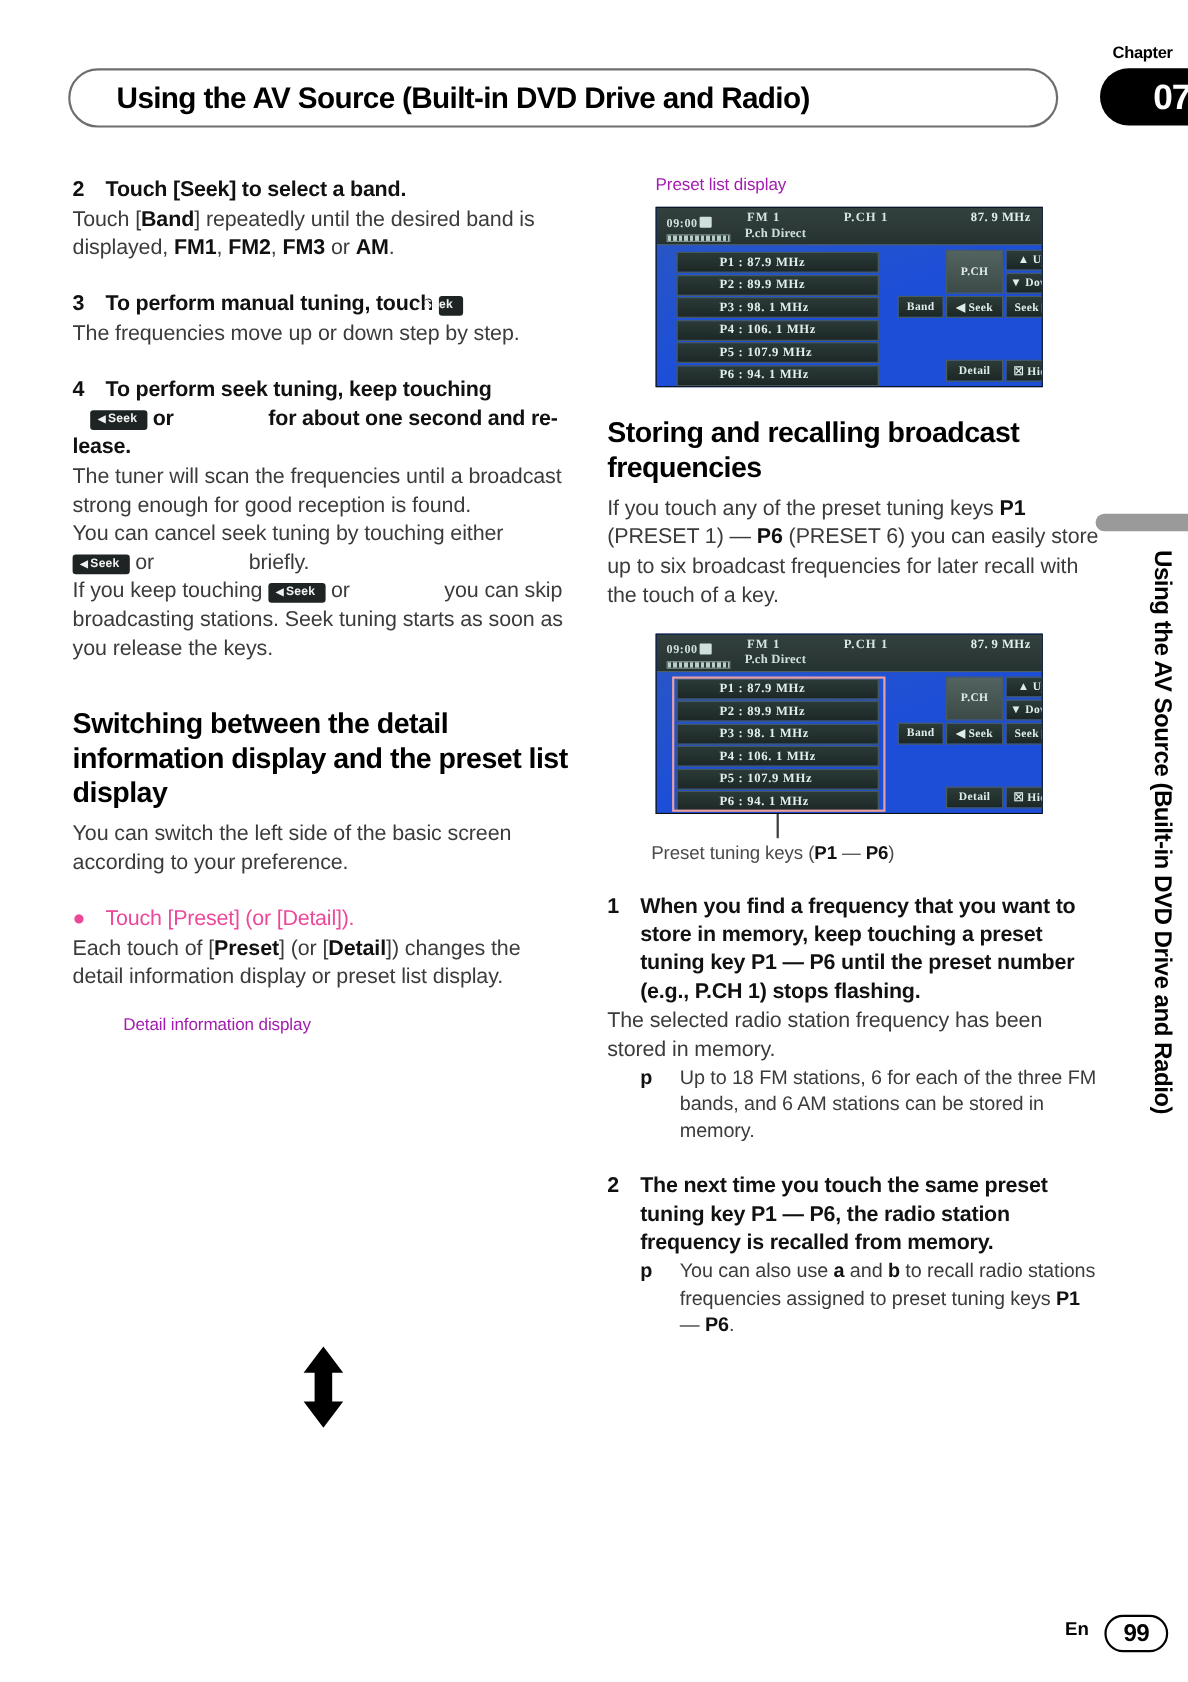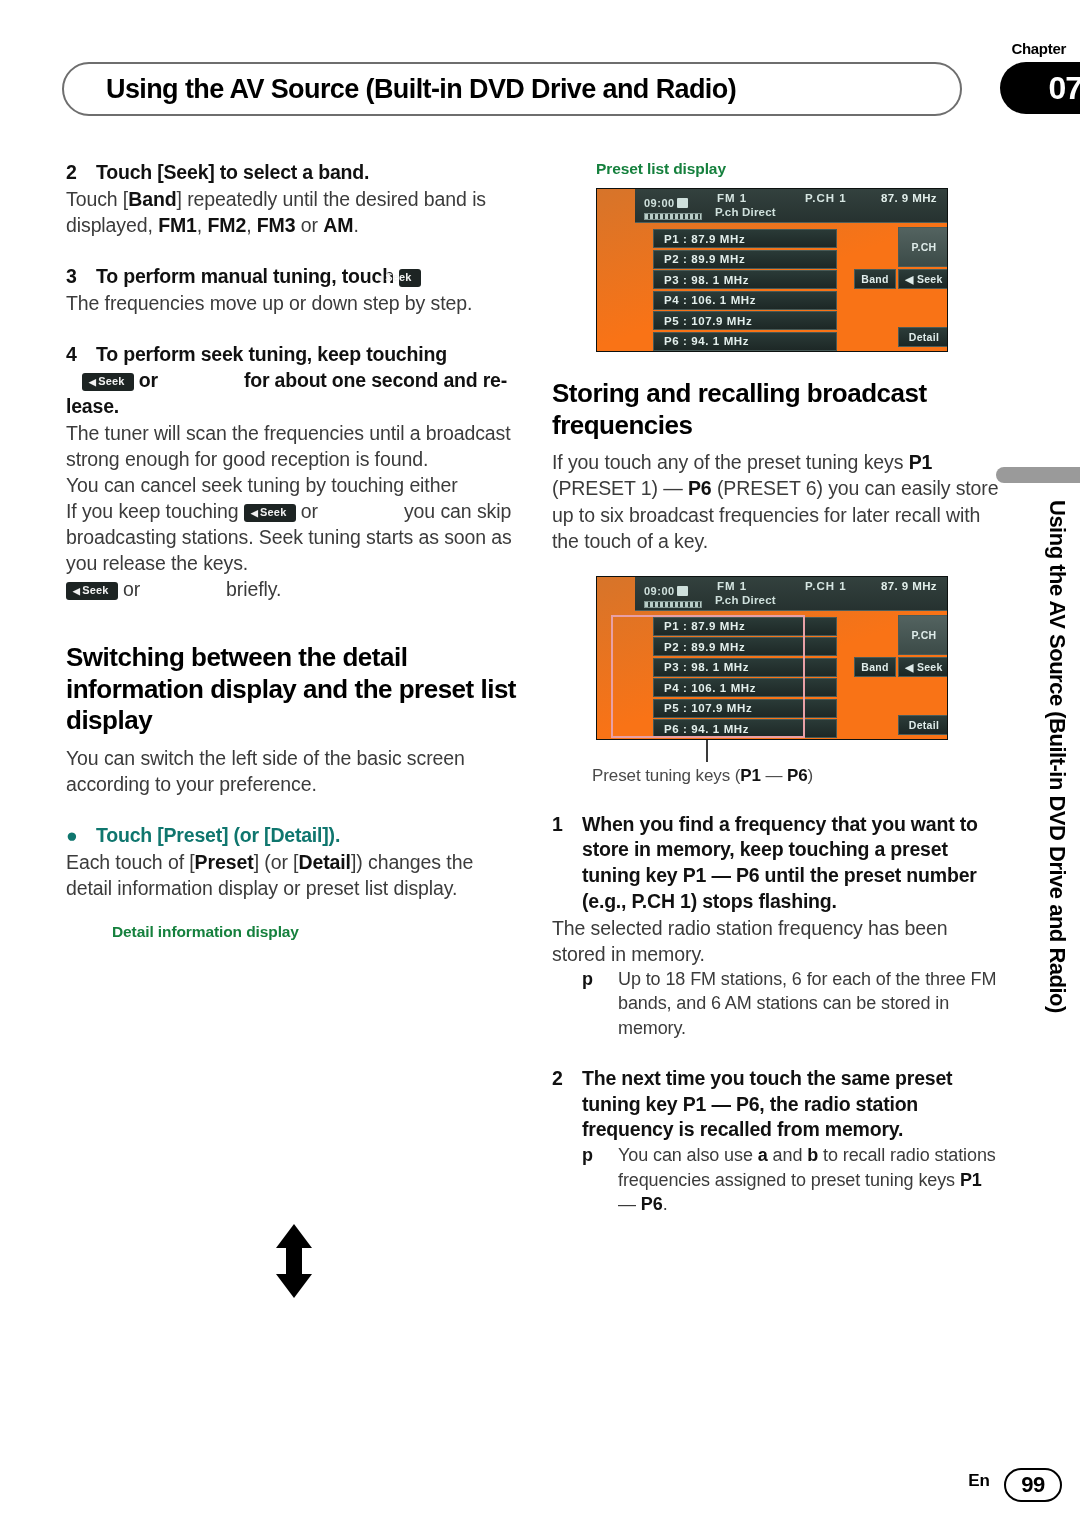--- a/index.html
+++ b/index.html
@@ -55,27 +55,27 @@
   .body-p {
     font-size: 19.5px; line-height: 1.335; color: #3b3b3b;
     letter-spacing: -0.1px; font-weight: 350;
   }
   .body-p b, .num-step b { color: #111; font-weight: bold; }
   .h2 {
     font-size: 26px; font-weight: bold; line-height: 1.22;
     color: #000; letter-spacing: -0.5px;
   }
   .bullet-step {
-    font-size: 19.5px; font-weight: bold; line-height: 1.33;
-    color: #0f766e; letter-spacing: -0.2px;
+    font-size: 19.5px; font-weight: normal; line-height: 1.33;
+    color: #ec4899; letter-spacing: -0.2px;
     text-indent: -30px; padding-left: 30px;
   }
   .bullet-step .dot { display: inline-block; width: 30px; text-indent: 0; }
   .caption-bold {
-    font-size: 15.5px; font-weight: bold; color: #15803d;
+    font-size: 15.5px; font-weight: normal; color: #a21caf;
     letter-spacing: -0.1px;
   }
   .caption-light {
     font-size: 17px; color: #4a4a4a; letter-spacing: -0.1px;
   }
   .caption-light b { color: #111; font-weight: bold; }
   .note {
     font-size: 18px; line-height: 1.34; color: #3b3b3b;
     letter-spacing: -0.1px;
     text-indent: -36px; padding-left: 66px;
@@ -104,25 +104,24 @@
   .seek-key .tri { font-size: 9px; margin-right: 2px; }
   .seek-blank {
     display: inline-block; width: 86px; height: 1px;
     vertical-align: middle;
   }
 
   
   .stereo {
     position: relative;
     width: 352px; height: 164px;
-    background: #f97316;
+    background: #1d4ed8;
     border: 1px solid #0c1110;
-    font-family: Liberation Sans, sans-serif;
+    font-family: Liberation Serif, serif;
     overflow: hidden;
-    padding-left: 38px;
   }
   .stereo::after {
     content: ""; position: absolute; inset: 0;
     background: linear-gradient(160deg, rgba(90,120,115,.22), rgba(20,32,30,0) 55%);
     pointer-events: none;
   }
   .st-top {
     position: relative; height: 34px;
     background: linear-gradient(180deg, #33413e 0%, #263230 100%);
     border-bottom: 1px solid #4e5f5c;
@@ -169,21 +168,21 @@
   }
   .st-preset-row {
     height: 19px; margin-bottom: 1.5px;
     background: linear-gradient(180deg,#2a3a37,#1d2826);
     border: 1px solid #475956;
     display: flex; align-items: center;
     padding-left: 10px;
   }
   .st-preset-label {
     font-size: 11.5px; color: #e3efec; font-weight: bold;
-    letter-spacing: 0.6px; white-space: nowrap;
+    letter-spacing: 0.6px; white-space: nowrap; margin-left: 28px;
   }
   .st-btn {
     position: absolute;
     background: linear-gradient(180deg,#2c3c39,#1c2725);
     border: 1px solid #4a5c59;
     color: #dfecea; font-size: 10.5px; font-weight: bold;
     display: flex; align-items: center; justify-content: center;
     letter-spacing: 0.3px;
     margin-left: 23px;
   }
@@ -267,27 +266,27 @@
       <span class="n">4</span><span>To perform seek tuning, keep touching</span>
     </div>
     <div class="num-step" style="text-indent:0;padding-left:16px">
       <span class="seek-key"><span class="tri">◀</span><span>Seek</span></span>
       <span>or</span><span class="seek-blank"></span><span>for about one second and re-</span>
     </div>
     <div class="num-step" style="text-indent:0;padding-left:0">lease.</div>
     <div class="body-p">The tuner will scan the frequencies until a broadcast strong enough for good reception is found.</div>
     <div class="body-p">You can cancel seek tuning by touching either</div>
     <div class="body-p">
+      <span class="seek-key"><span class="tri">◀</span><span>Seek</span></span>
+      <span>or</span><span class="seek-blank"></span><span>briefly.</span>
+    </div>
+    <div class="body-p">
       <span>If you keep touching</span>
       <span class="seek-key"><span class="tri">◀</span><span>Seek</span></span>
       <span>or</span><span class="seek-blank"></span><span>you can skip broadcasting stations. Seek tuning starts as soon as you release the keys.</span>
-    </div>
-    <div class="body-p">
-      <span class="seek-key"><span class="tri">◀</span><span>Seek</span></span>
-      <span>or</span><span class="seek-blank"></span><span>briefly.</span>
     </div>
 
     <div class="gap-l"></div>
 
     <div class="h2">Switching between the detail information display and the preset list display</div>
     <div style="height:8px"></div>
     <div class="body-p">You can switch the left side of the basic screen according to your preference.</div>
 
     <div class="gap-m"></div>
 

